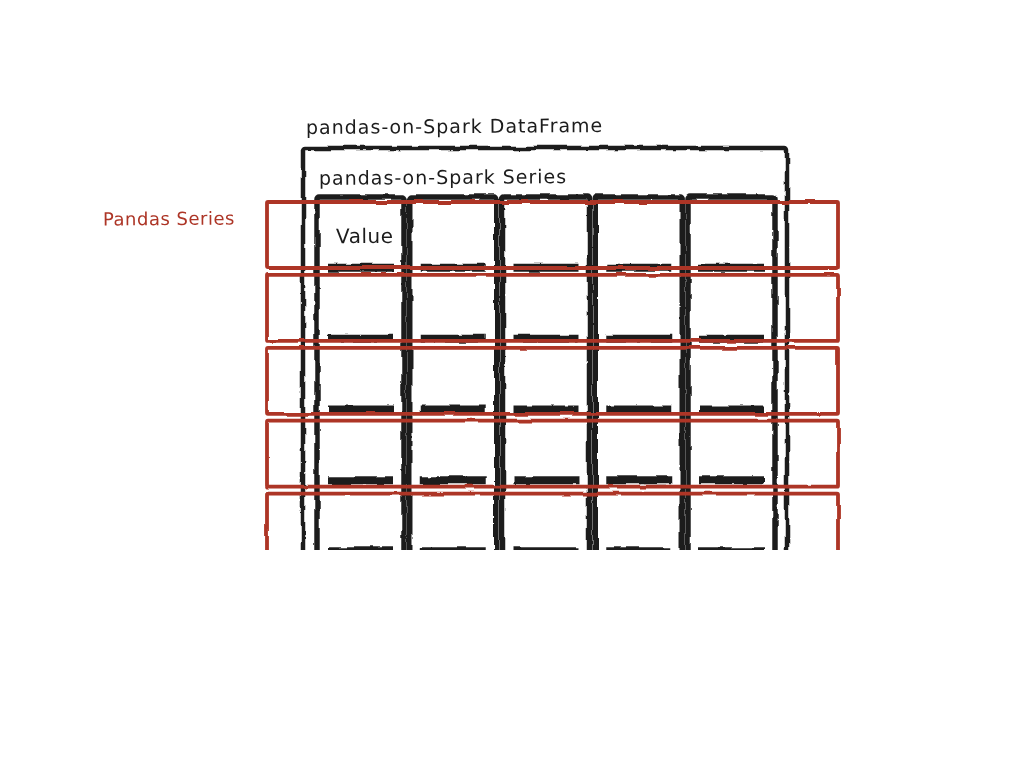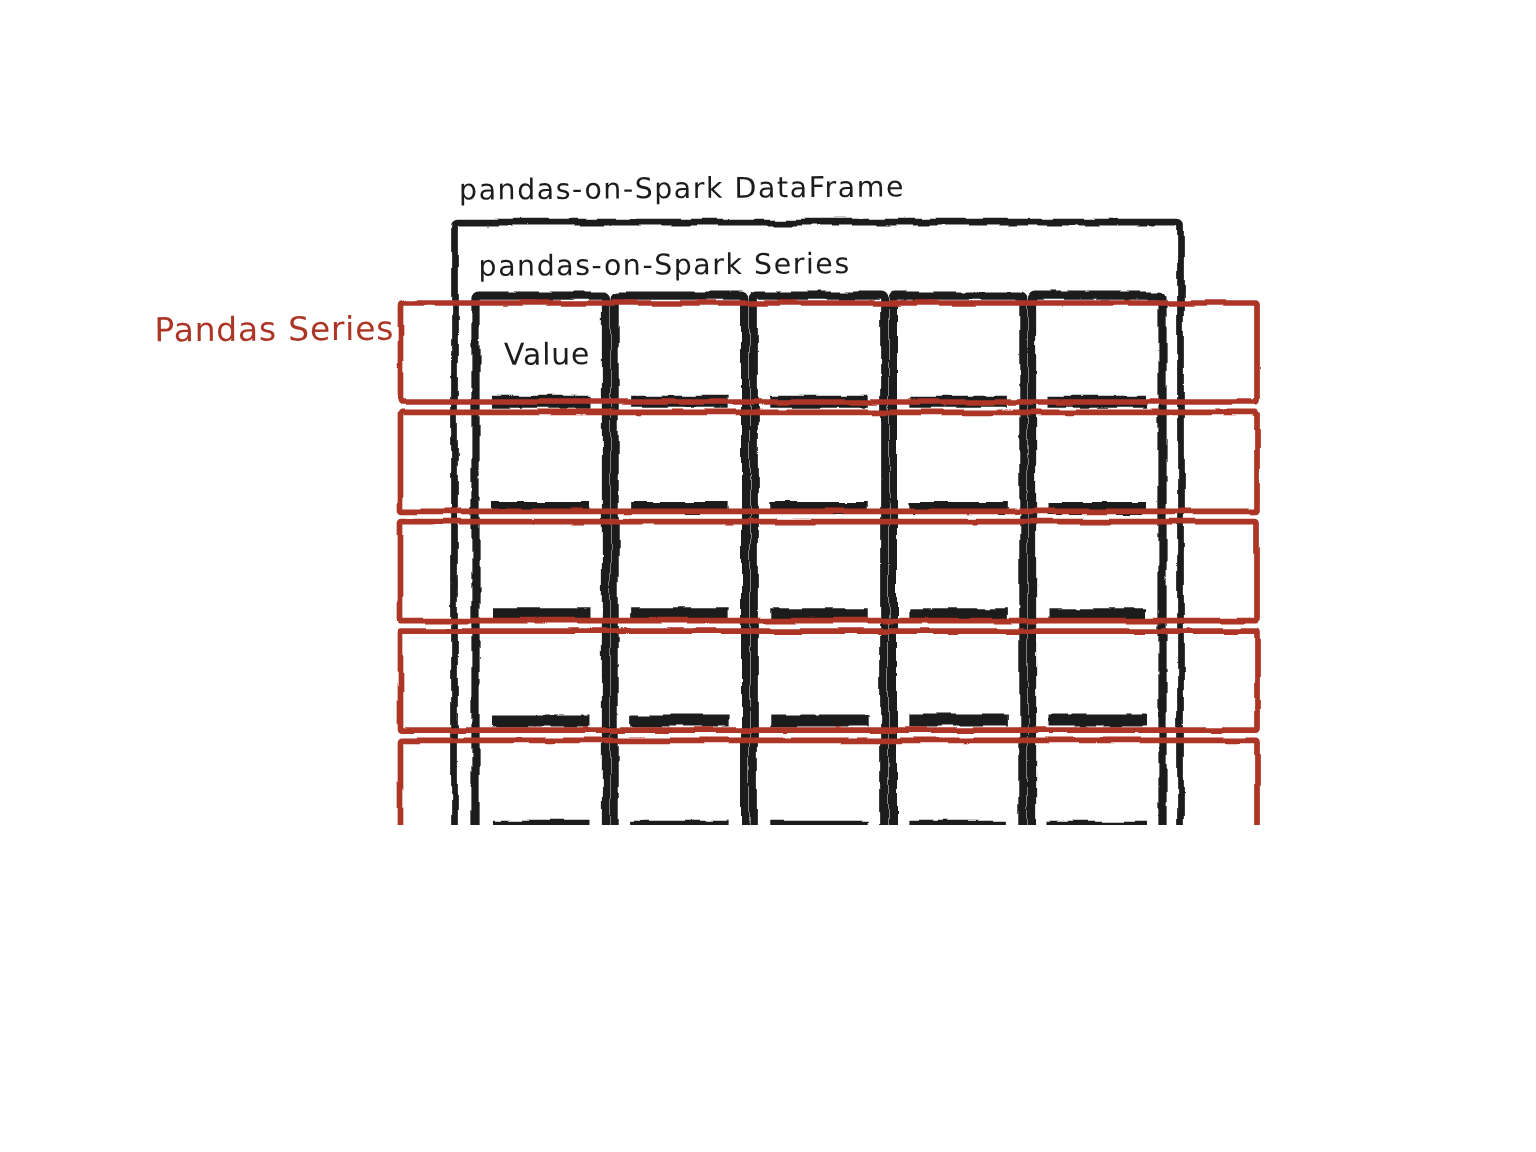--- a/index.html
+++ b/index.html
@@ -34,21 +34,21 @@
   }
   #series-label {
     left: 319px;
     top: 166px;
     font-size: 19px;
     letter-spacing: 1px;
   }
   #pandas-series-label {
     left: 103px;
     top: 208px;
-    font-size: 22px;
+    font-size: 18px;
     letter-spacing: 0.5px;
     color: var(--accent, #ad3526);
   }
   #value-label {
     left: 336px;
     top: 224px;
     font-size: 20px;
     letter-spacing: 0.5px;
   }
 </style>

